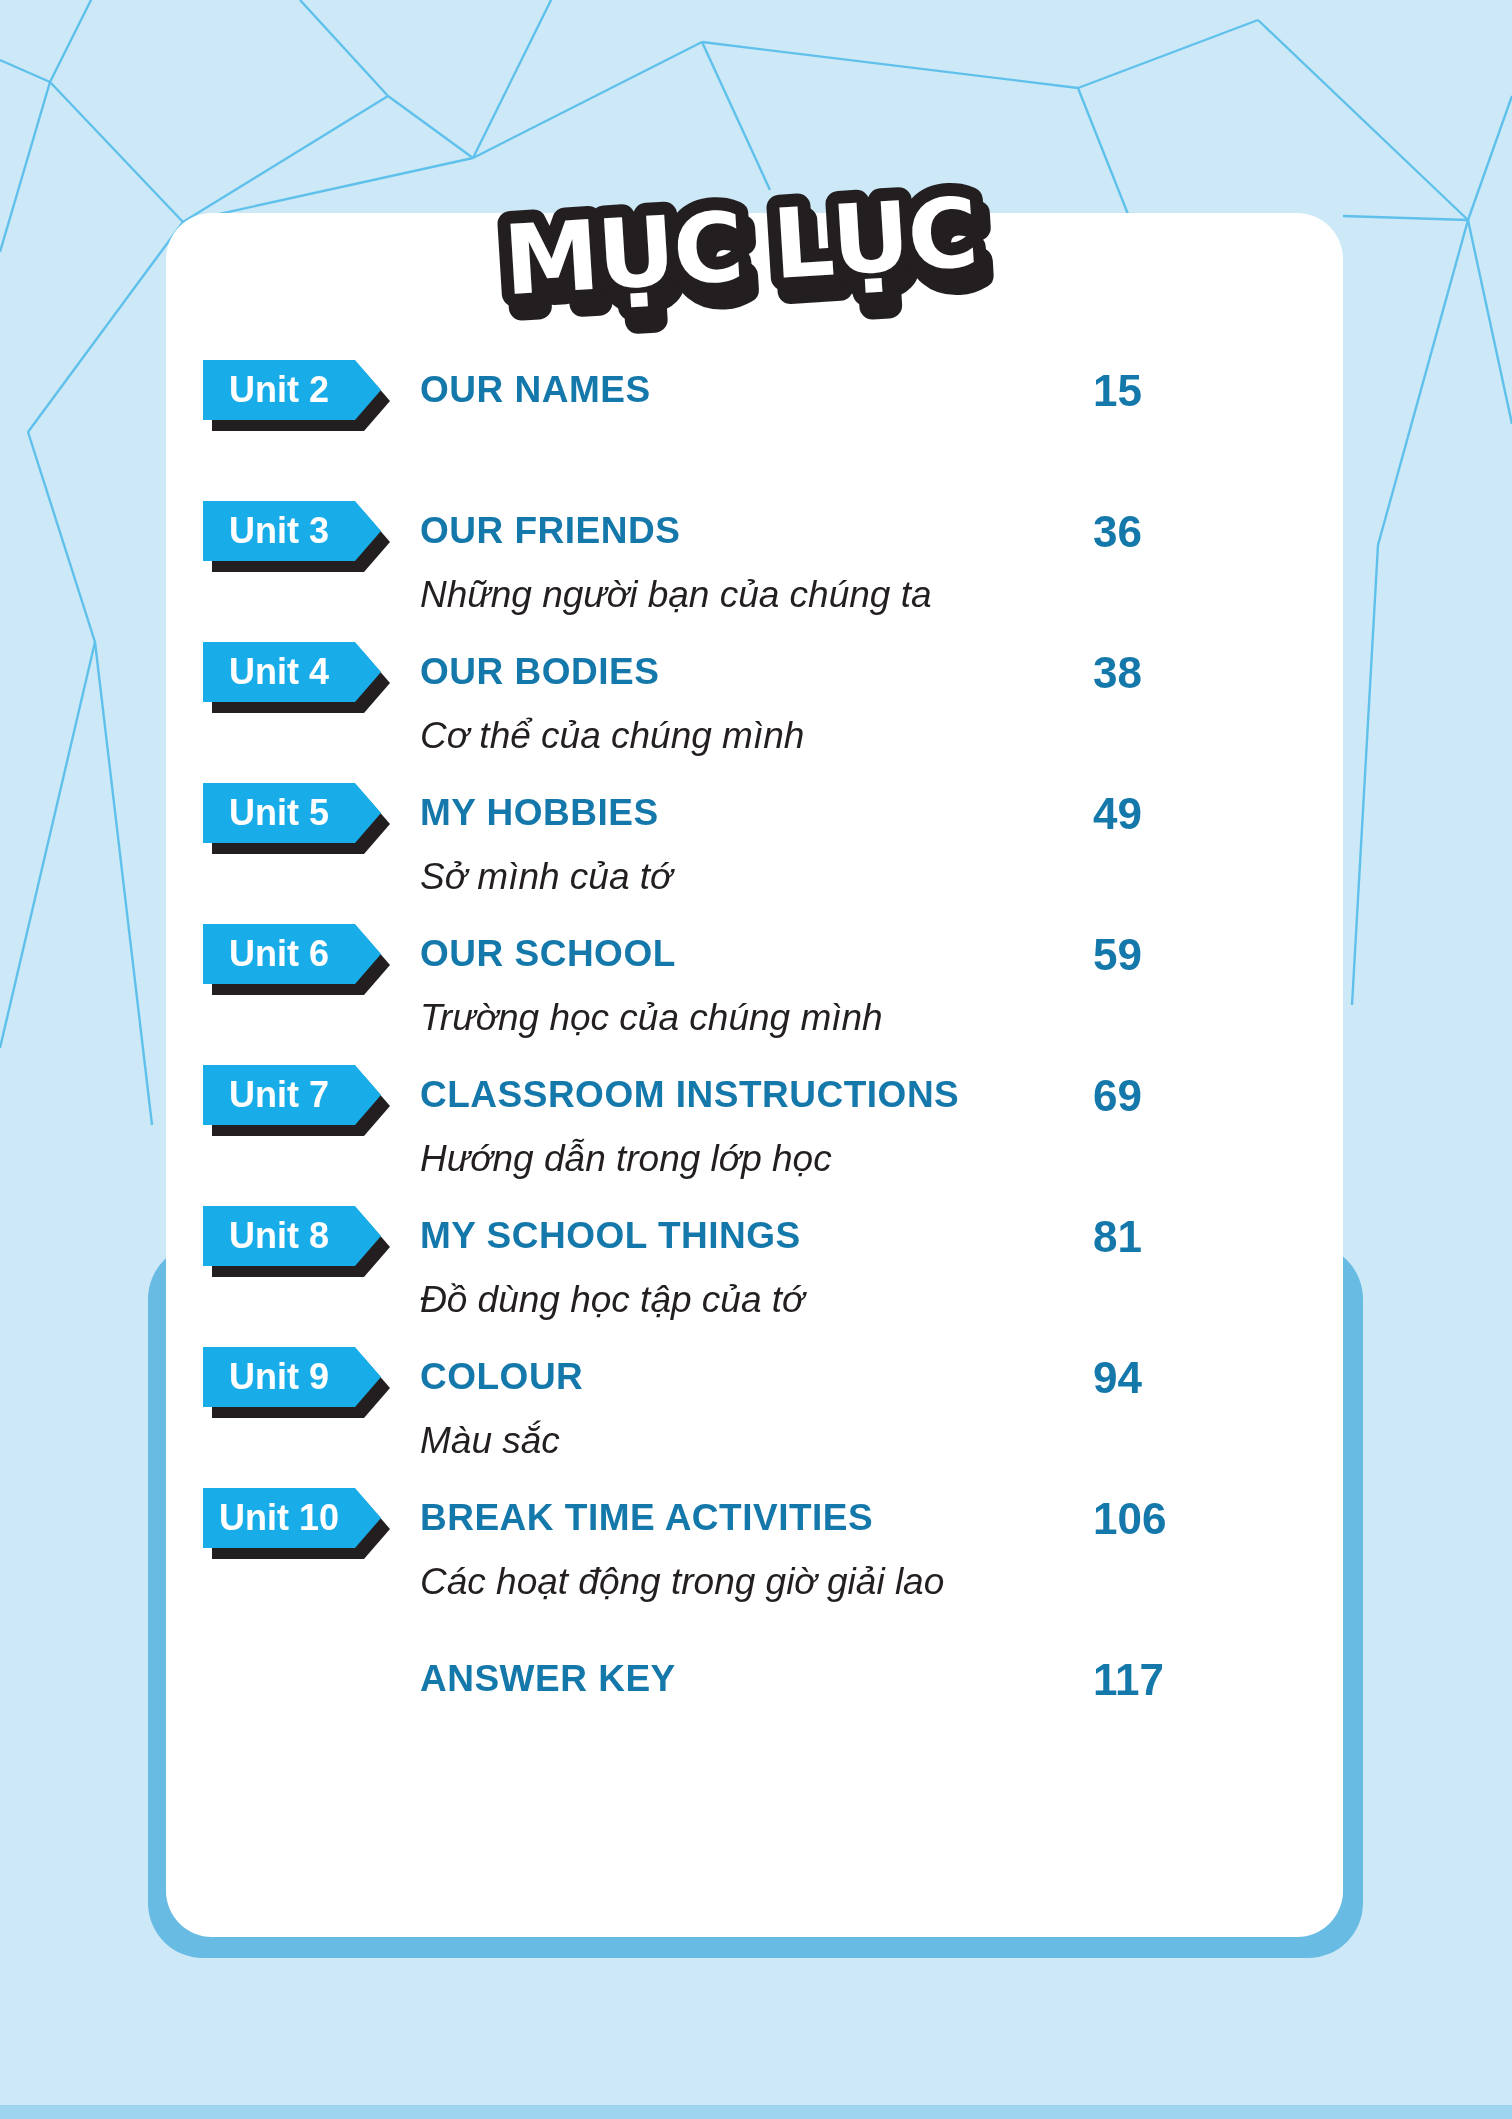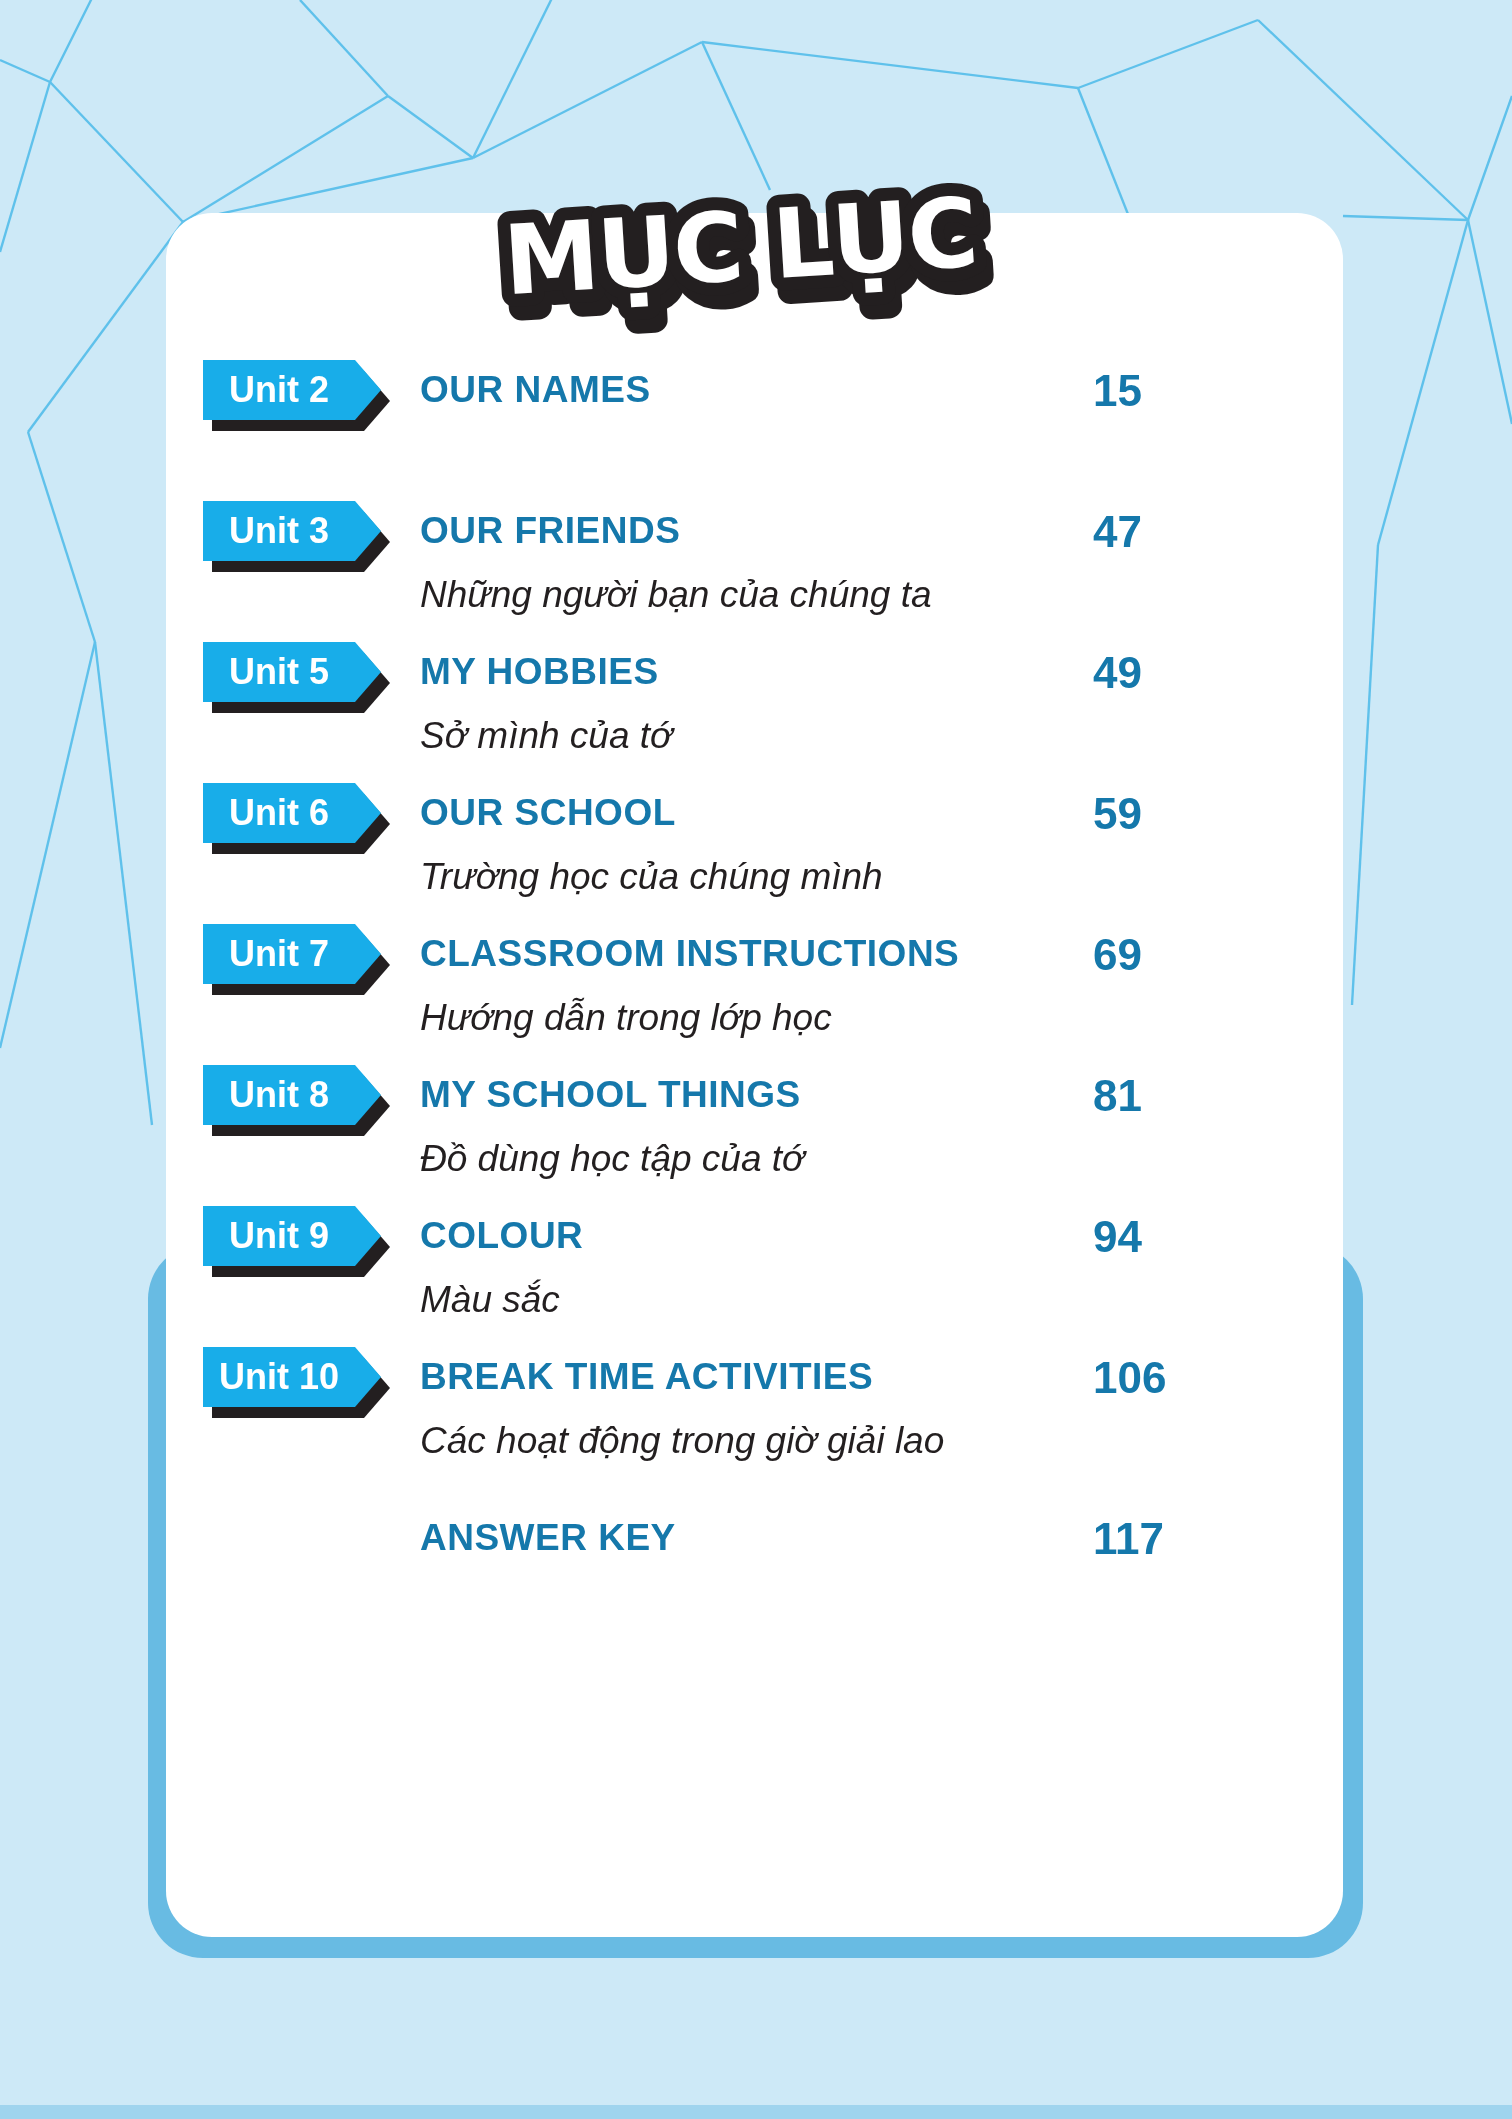--- a/index.html
+++ b/index.html
@@ -112,22 +112,32 @@
       <div class="entry-title">OUR NAMES</div>
       <div class="entry-page">15</div>
     </div>
       <div class="entry">
       <div class="badge">
         <span class="shadow"></span>
         <span class="shape"></span>
         <span class="label">Unit 3</span>
       </div>
       <div class="entry-title">OUR FRIENDS</div>
-      <div class="entry-page">47</div>
+      <div class="entry-page">36</div>
       <div class="entry-sub">Những người bạn của chúng ta</div>
+    </div>
+      <div class="entry">
+      <div class="badge">
+        <span class="shadow"></span>
+        <span class="shape"></span>
+        <span class="label">Unit 4</span>
+      </div>
+      <div class="entry-title">OUR BODIES</div>
+      <div class="entry-page">38</div>
+      <div class="entry-sub">Cơ thể của chúng mình</div>
     </div>
       <div class="entry">
       <div class="badge">
         <span class="shadow"></span>
         <span class="shape"></span>
         <span class="label">Unit 5</span>
       </div>
       <div class="entry-title">MY HOBBIES</div>
       <div class="entry-page">49</div>
       <div class="entry-sub">Sở mình của tớ</div>

